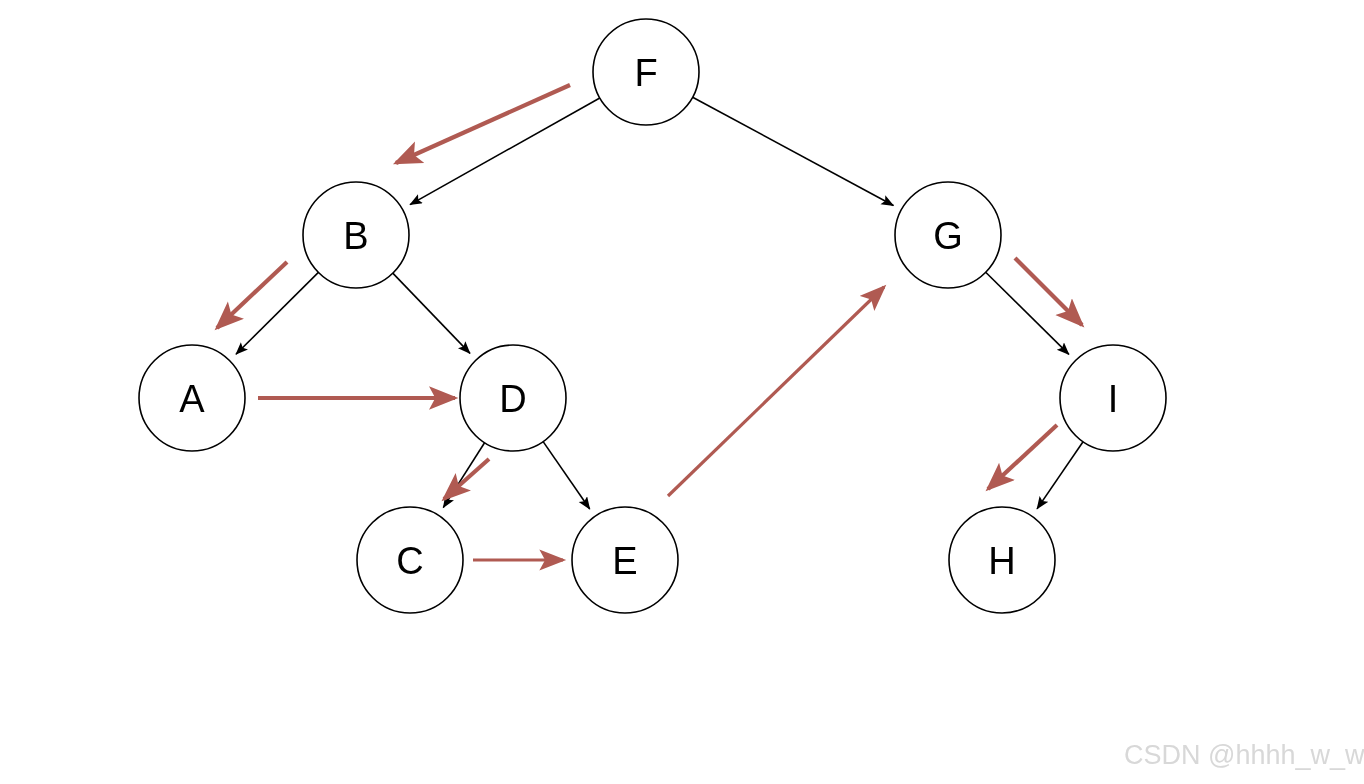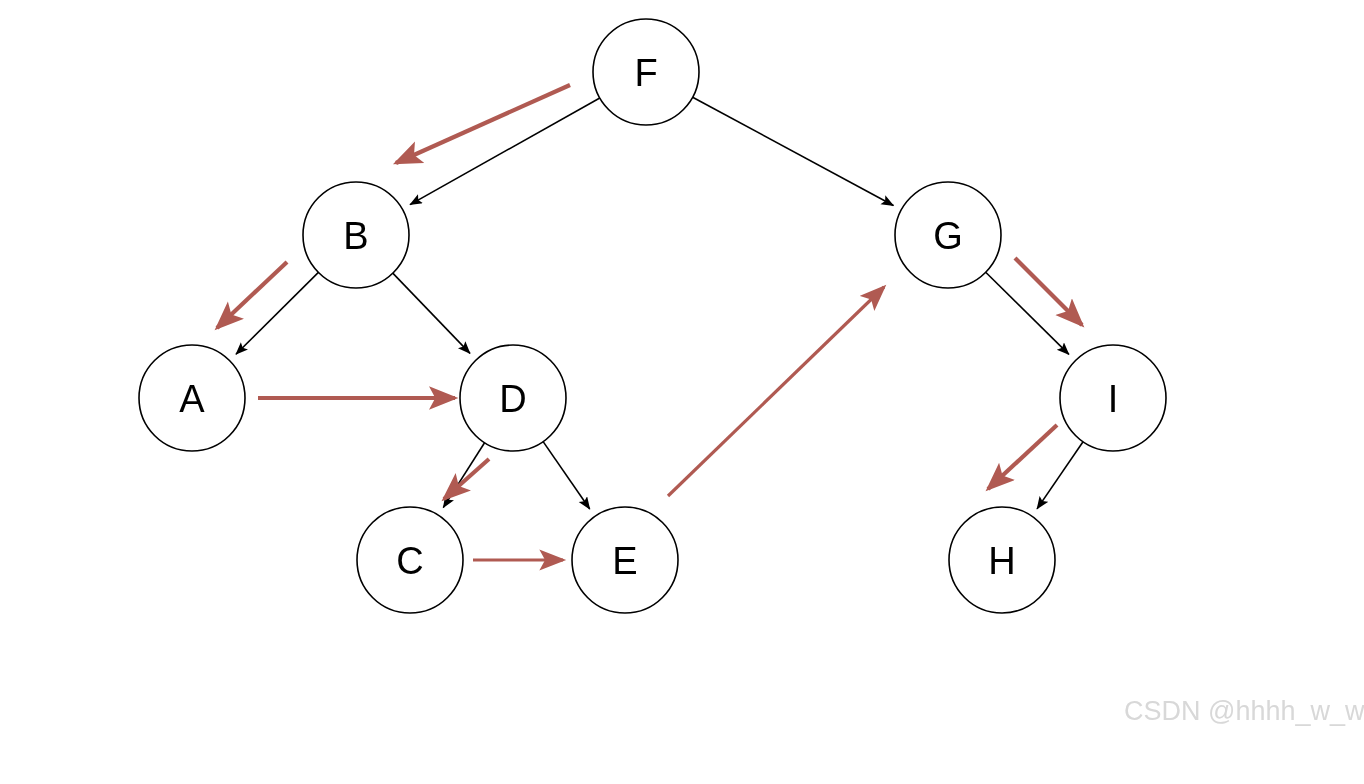--- a/index.html
+++ b/index.html
@@ -56,21 +56,21 @@
   #preorder-block {
     position: absolute;
     left: 0;
     top: 660px;
     width: 1364px;
     height: 124px;
   }
   #watermark {
     position: absolute;
     left: 1124px;
-    top: 696px;
+    top: 740px;
     font-size: 27px;
     color: #d8d8d8;
     white-space: nowrap;
     user-select: none;
     pointer-events: none;
   }
 </style>
 </head>
 <body>
 

